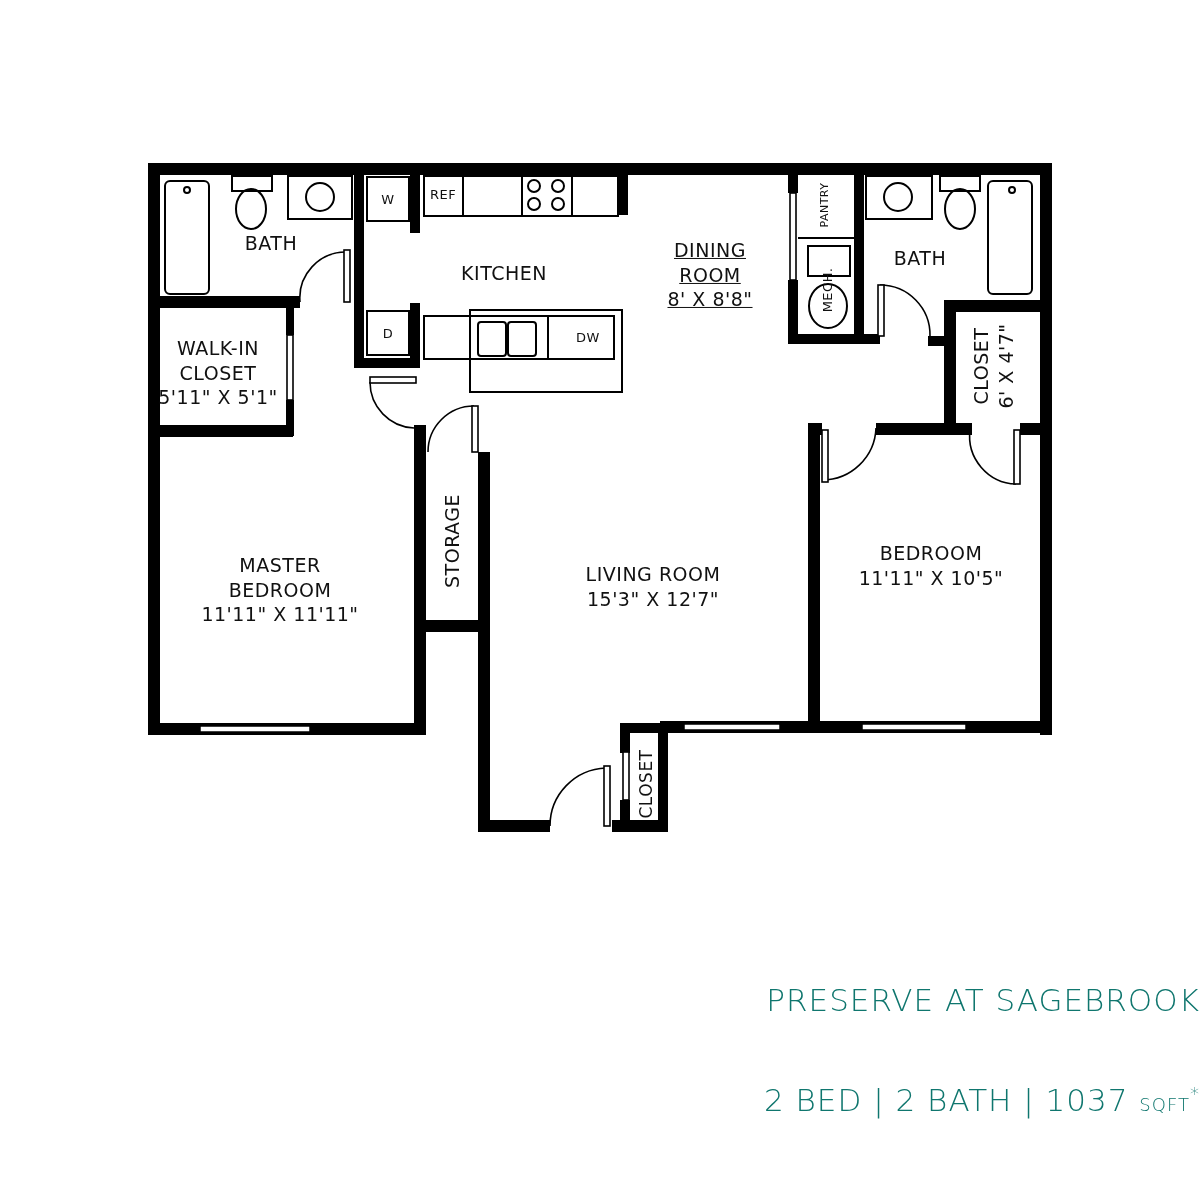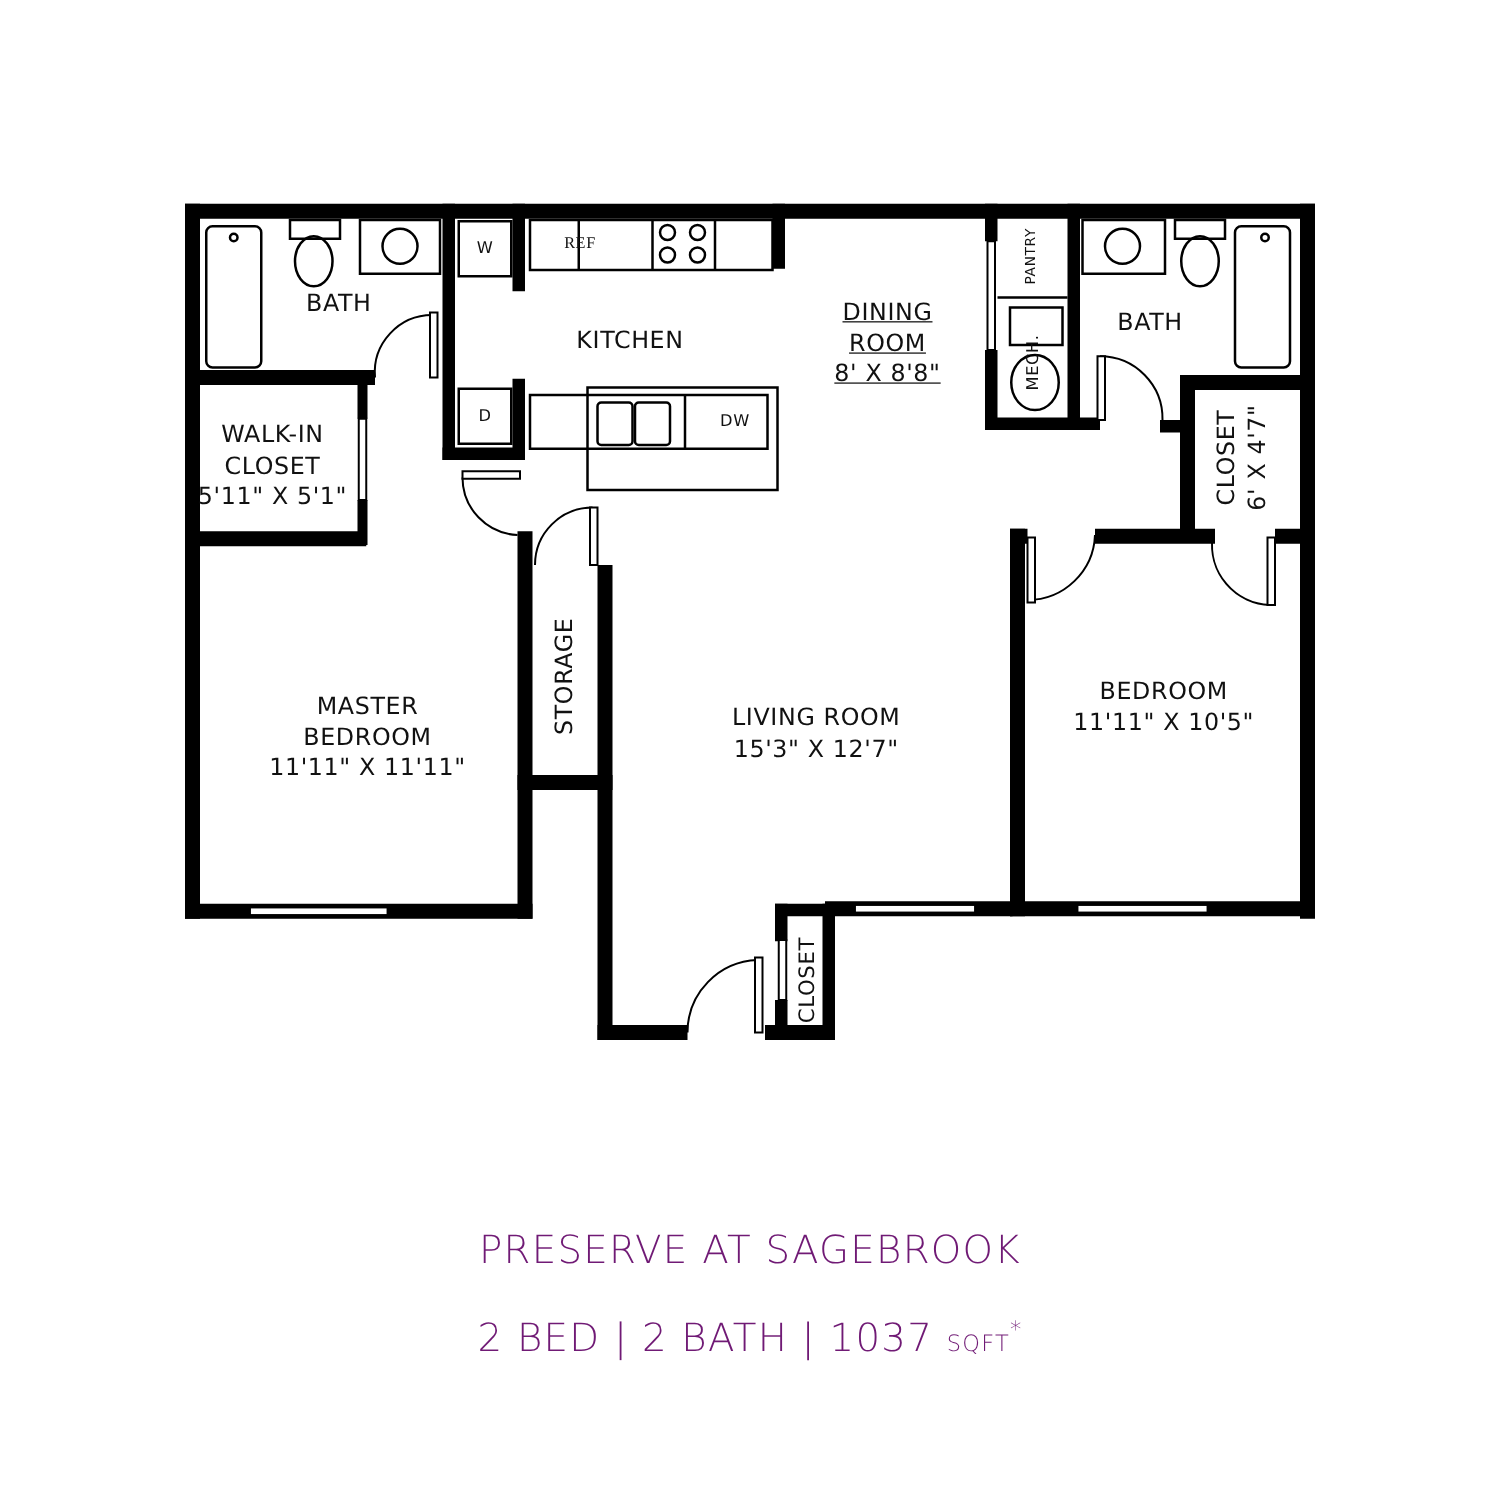--- a/index.html
+++ b/index.html
@@ -2,23 +2,23 @@
 <html><head>
 <meta charset="utf-8">
 <style>
   html, body { margin:0; padding:0; background:#ffffff; }
   body { width:1200px; height:1200px; position:relative; overflow:hidden; font-family:"Liberation Sans", sans-serif; color:#111; }
   svg.plan { position:absolute; left:0; top:0; width:1200px; height:1200px; }
   .lbl { position:absolute; text-align:center; font-family:"DejaVu Sans", sans-serif; font-size:19px; letter-spacing:0.5px; line-height:1.3; color:#111; white-space:nowrap; transform:translate(-50%,-50%); }
   .lbl.small { font-size:13px; }
   .lbl.tiny { font-size:11px; }
   .rot { transform:translate(-50%,-50%) rotate(-90deg); }
-  .caption { position:absolute; left:0; width:1200px; text-align:center; font-family:"DejaVu Sans", sans-serif; color:#701a75; font-weight:300; }
+  .caption { position:absolute; left:0; width:1200px; text-align:right; font-family:"DejaVu Sans", sans-serif; color:#0f766e; font-weight:300; }
   .caption.l1 { top:982px; font-size:31px; letter-spacing:1px; }
-  .caption.l2 { top:1053px; font-size:31px; letter-spacing:1px; }
+  .caption.l2 { top:1082px; font-size:31px; letter-spacing:1px; }
   .caption .sq { font-size:18px; letter-spacing:1px; }
 </style>
 </head>
 <body>
 
 <svg class="plan" viewBox="0 0 1200 1200" xmlns="http://www.w3.org/2000/svg">
   <g fill="#000">
 
     <rect x="148" y="163" width="904" height="12"></rect>
 
@@ -140,21 +140,21 @@
     <rect x="878" y="285" width="6" height="51" fill="#fff"></rect>
     <path d="M822 480 A 54 54 0 0 0 876 428"></path>
     <rect x="822" y="430" width="6" height="52" fill="#fff"></rect>
     <path d="M1016 484 A 48 48 0 0 1 970 430"></path>
     <rect x="1014" y="430" width="6" height="54" fill="#fff"></rect>
   </g>
 </svg>
 
 <div class="lbl small" style="left:388px;top:200px;">W</div>
 <div class="lbl small" style="left:388px;top:334px;">D</div>
-<div class="lbl small" style="left:464px;top:195px;font-family:Liberation Serif, serif;">REF</div>
+<div class="lbl small" style="left:443px;top:195px;">REF</div>
 <div class="lbl small" style="left:588px;top:338px;">DW</div>
 
 <div class="lbl" style="left:271px;top:243px;">BATH</div>
 <div class="lbl" style="left:504px;top:273px;">KITCHEN</div>
 <div class="lbl" style="left:710px;top:275px;text-decoration:underline;">
   <div>DINING</div>
   <div>ROOM</div>
   <div>8' X 8'8"</div>
 </div>
 <div class="lbl" style="left:920px;top:258px;">BATH</div>
@@ -162,21 +162,21 @@
 <div class="lbl small rot" style="left:828px;top:290px;">MECH.</div>
 <div class="lbl" style="left:218px;top:373px;">
   <div>WALK-IN</div>
   <div>CLOSET</div>
   <div>5'11" X 5'1"</div>
 </div>
 <div class="lbl rot" style="left:994px;top:366px;">
   <div>CLOSET</div>
   <div>6' X 4'7"</div>
 </div>
-<div class="lbl" style="left:294px;top:590px;">
+<div class="lbl" style="left:280px;top:590px;">
   <div>MASTER</div>
   <div>BEDROOM</div>
   <div>11'11" X 11'11"</div>
 </div>
 <div class="lbl rot" style="left:452px;top:541px;">STORAGE</div>
 <div class="lbl" style="left:653px;top:571px;margin-top:16px;">
   <div>LIVING ROOM</div>
   <div>15'3" X 12'7"</div>
 </div>
 <div class="lbl" style="left:931px;top:566px;">

